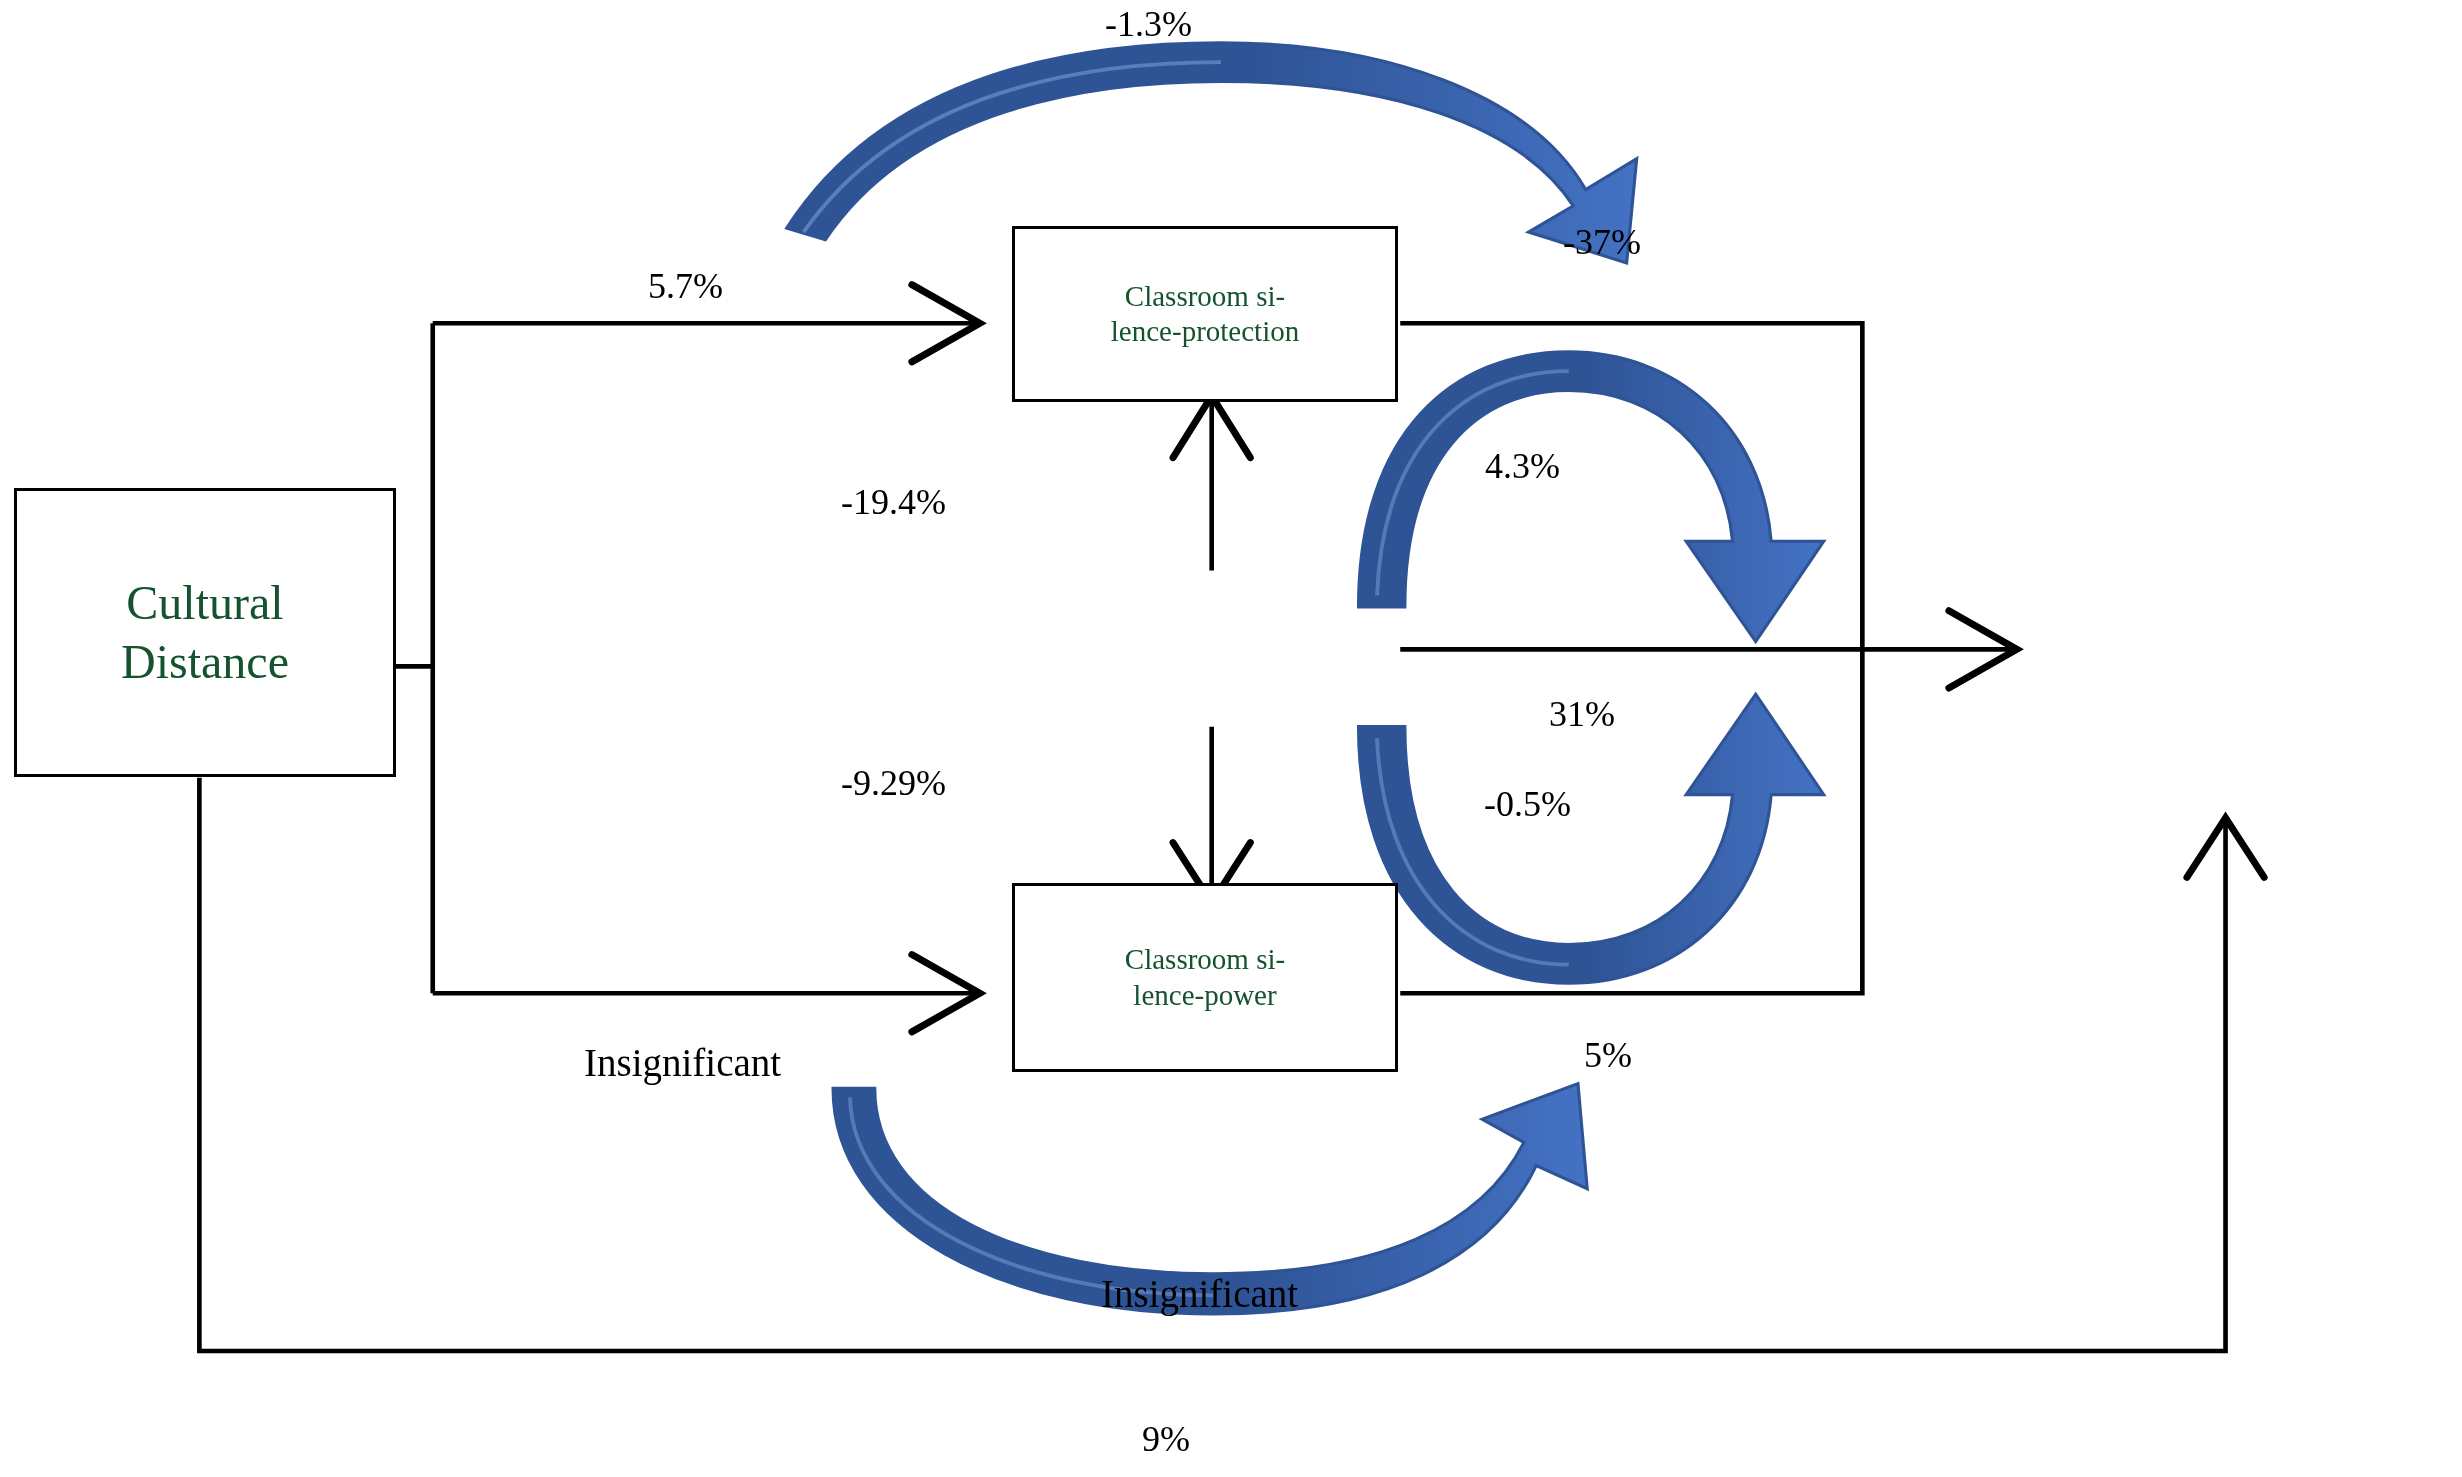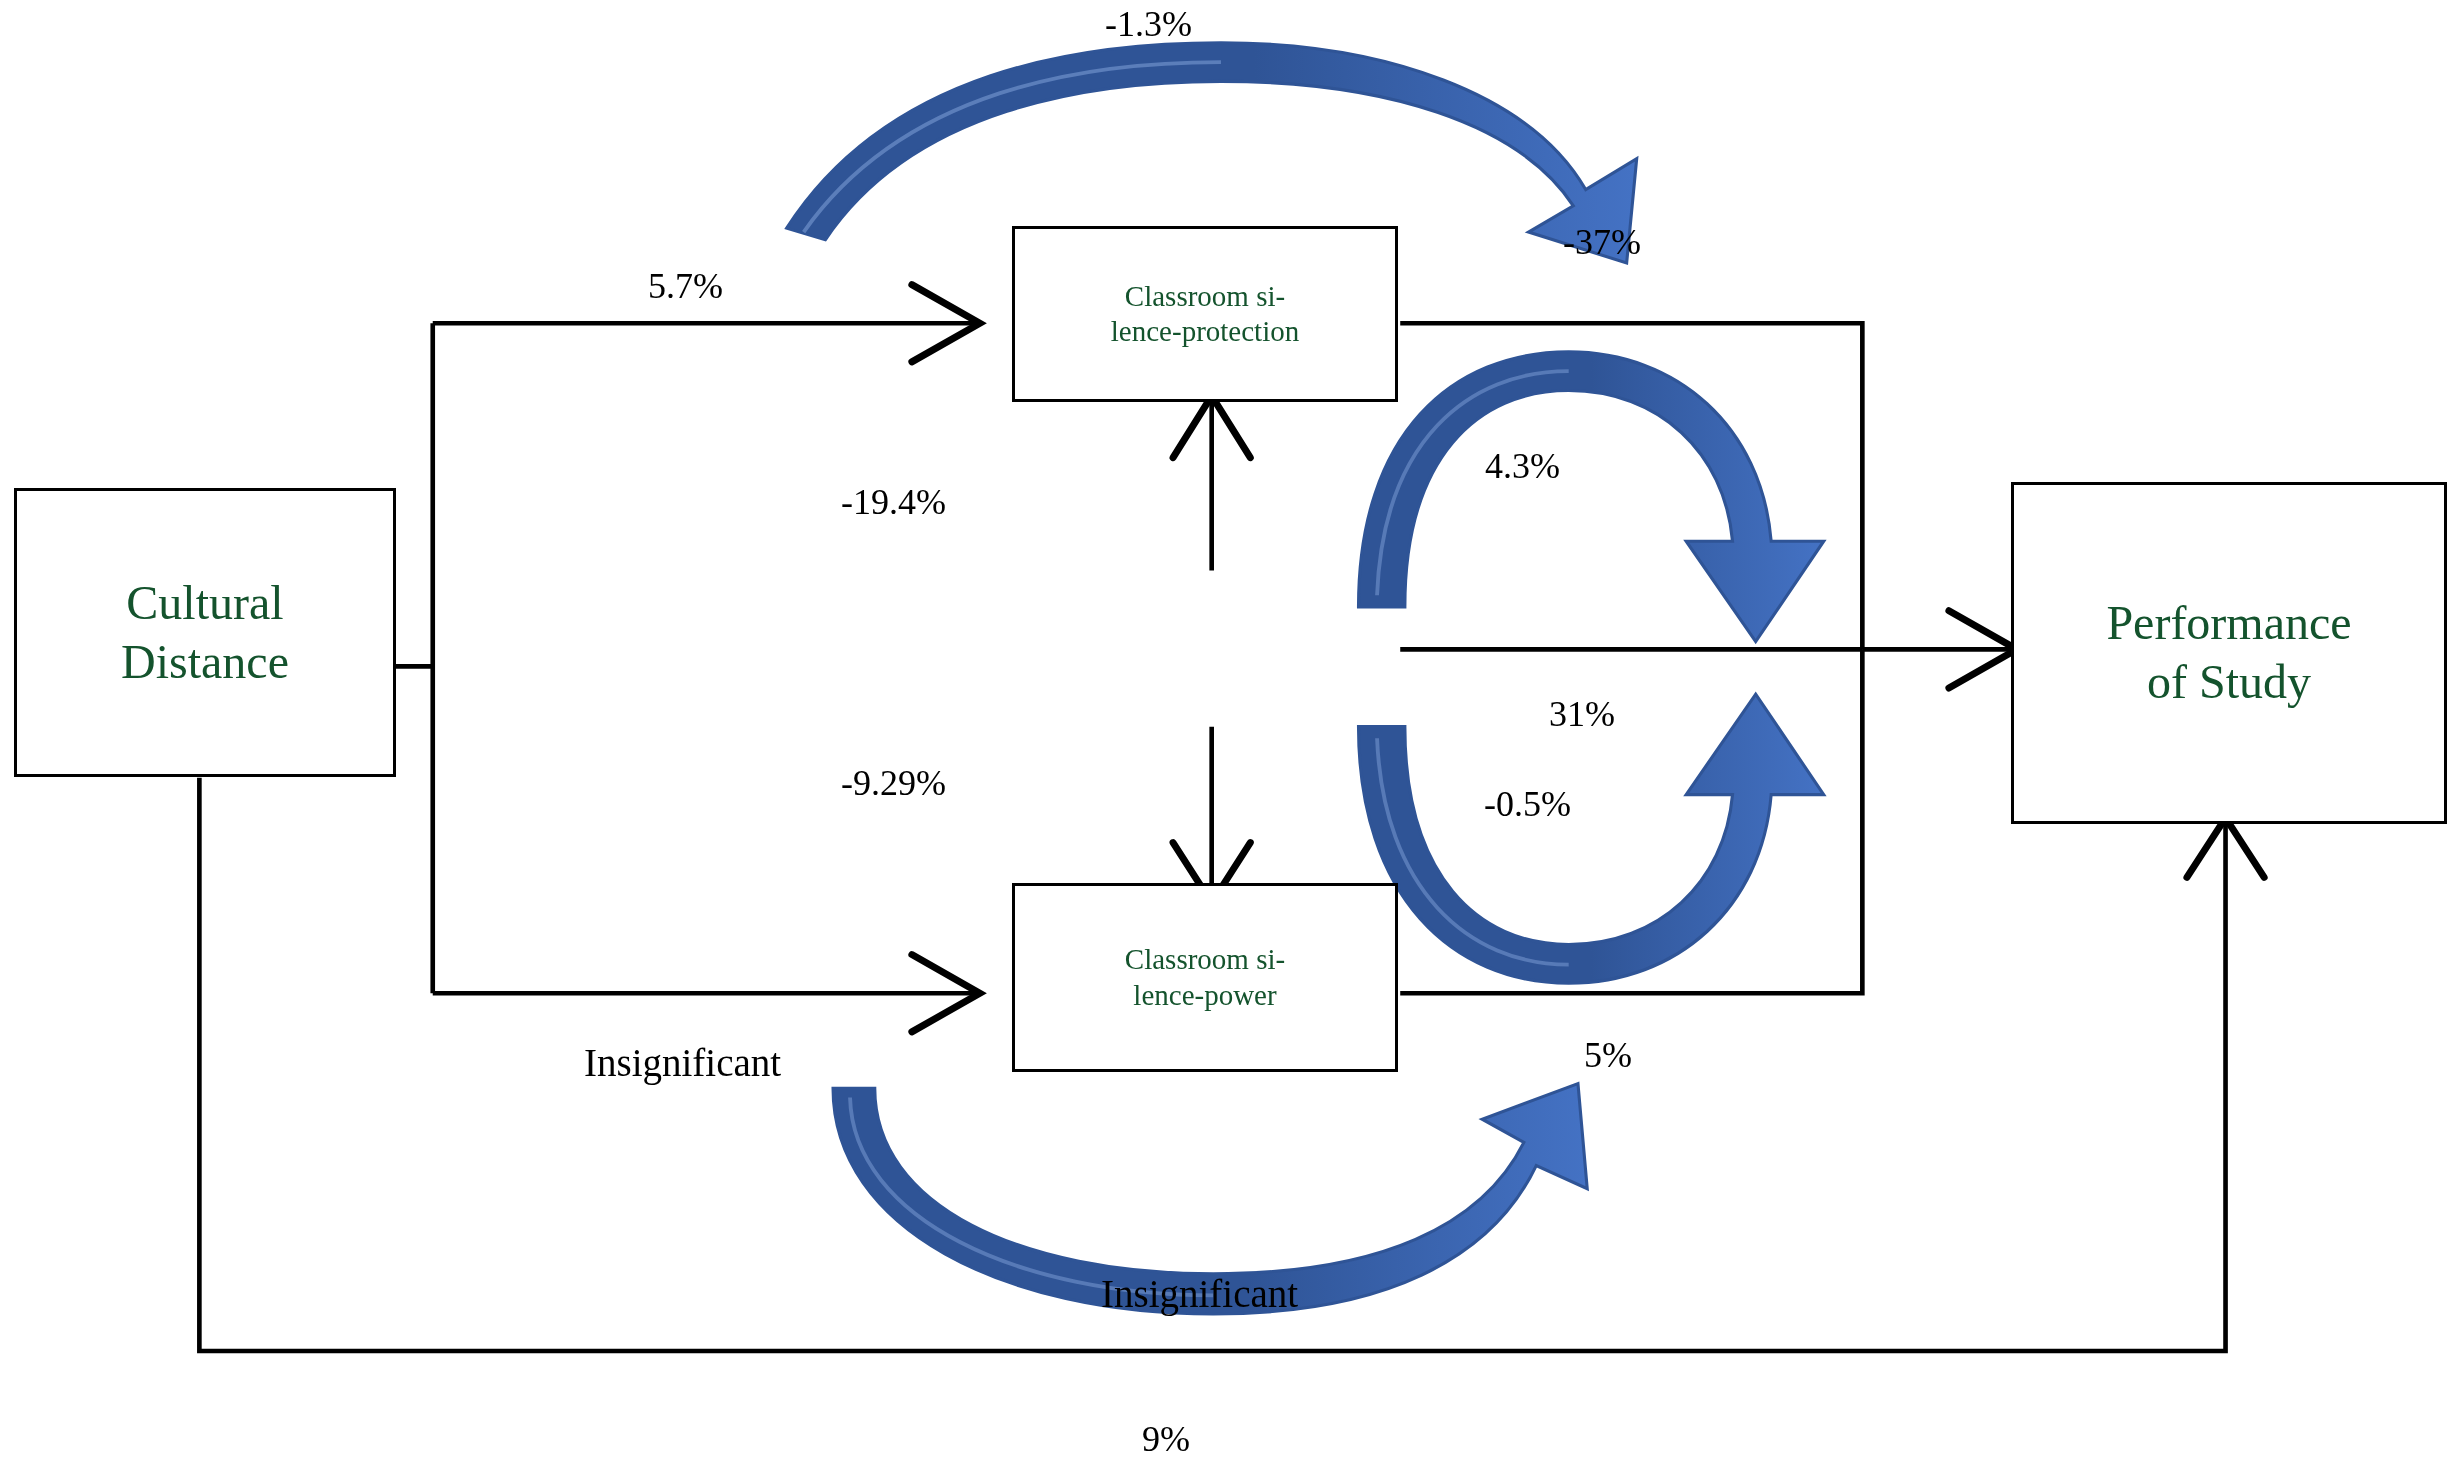--- a/index.html
+++ b/index.html
@@ -177,23 +177,20 @@
 
   <div class="node node-small" style="left:1012px; top:226px; width:386px; height:176px;">
     <span class="node-label">Classroom si-<br>lence-protection</span>
   </div>
 
 
   <div class="node node-small" style="left:1012px; top:883px; width:386px; height:189px;">
     <span class="node-label">Classroom si-<br>lence-power</span>
   </div>
 
-  <div class="node node-big" style="left:2011px; top:482px; width:436px; height:342px;">
-    <span class="node-label">Performance<br>of Study</span>
-  </div>
 
   <div class="lbl lbl-pct" style="left:1105px; top:6.2px;">-1.3%</div>
 
   <div class="lbl lbl-pct" style="left:648px; top:224px;margin-top:44px;">5.7%</div>
 
   <div class="lbl lbl-pct" style="left:1563px; top:224px;">-37%</div>
 
   <div class="lbl lbl-pct" style="left:841px; top:484px;">-19.4%</div>
 
   <div class="lbl lbl-pct" style="left:841px; top:765px;">-9.29%</div>

